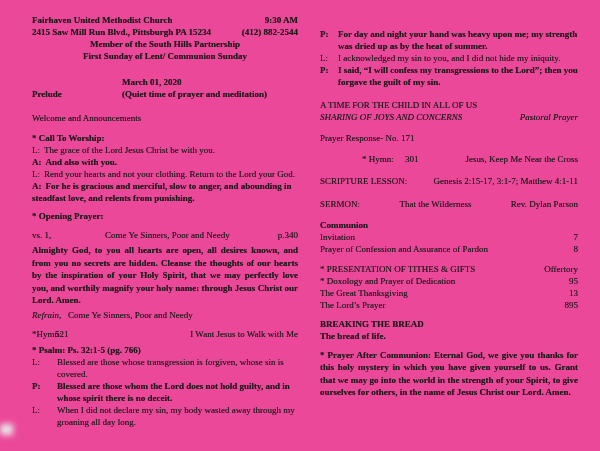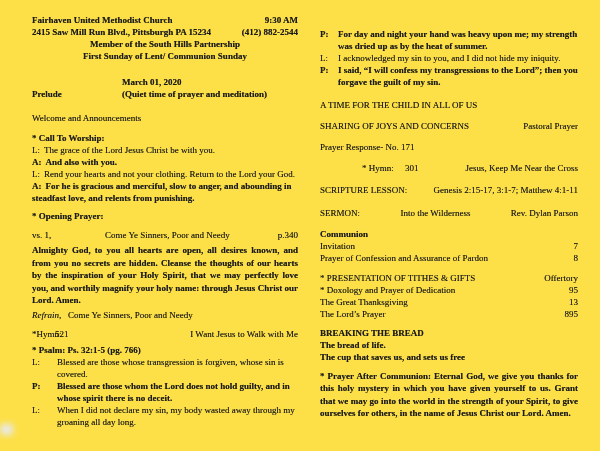--- a/index.html
+++ b/index.html
@@ -1,19 +1,19 @@
 <!DOCTYPE html>
 <html><head>
 <meta charset="utf-8">
 <style>
   html,body{margin:0;padding:0;background:#ffffff;}
   .page{
     position:relative;
     width:600px;height:451px;
-    background:#fde047;
+    background:#ec4899;
     font-family:"Liberation Serif","DejaVu Serif",serif;
     font-size:9px;line-height:12px;
     color:#1a1a1a;
     overflow:hidden;
     text-shadow:0 0 .4px rgba(20,20,20,.55);
   }
   .col{position:absolute;top:14px;}
   .col-left{left:32px;width:266px;}
   .col-right{left:320px;width:258px;}
   .b{font-weight:bold;}
@@ -40,21 +40,21 @@
   .hymn-label{width:23px;flex:none;}
   .hymn-title{margin-left:auto;}
   .psalm-head{margin-top:4px;}
   
   .sp-line{display:flex;}
   .sp-line .sp{width:25px;flex:none;}
   .col-right .sp-line .sp{width:18px;}
   .rt-psalms{margin-top:14px;}
   
   .child-time{margin-top:11px;}
-  .sharing{margin-top:9px;}
+  .sharing{font-style:italic;}
   .presponse{margin-top:9px;}
   .hymn301{display:flex;margin-top:9px;}
   .hymn301 .hlabel{width:43px;flex:none;margin-left:42px;}
   .scripture{margin-top:10px;}
   .sermon{margin-top:11px;}
   .communion-head{margin-top:9px;}
   .tithes{margin-top:8px;}
   .breaking{margin-top:7px;}
   .prayer-after{margin-top:7px;text-align:justify;line-height:12.3px;}
   .smudge{position:absolute;left:0;top:424px;width:13px;height:11px;background:#e9e9e7;filter:blur(3px);}
@@ -172,21 +172,21 @@
       <span class="hymn-title">Jesus, Keep Me Near the Cross</span>
     </div>
 
     <div class="row scripture">
       <span>SCRIPTURE LESSON:</span>
       <span>Genesis 2:15-17, 3:1-7; Matthew 4:1-11</span>
     </div>
 
     <div class="row sermon">
       <span>SERMON:</span>
-      <span>Into the Wilderness</span>
+      <span>That the Wilderness</span>
       <span>Rev. Dylan Parson</span>
     </div>
 
     <div class="communion-head b">Communion</div>
     <div class="row">
       <span>Invitation</span>
       <span>7</span>
     </div>
     <div class="row">
       <span>Prayer of Confession and Assurance of Pardon</span>
@@ -208,18 +208,17 @@
       </div>
       <div class="row">
         <span>The Lord’s Prayer</span>
         <span>895</span>
       </div>
     </div>
 
     <div class="breaking b">
       <div>BREAKING THE BREAD</div>
       <div>The bread of life.</div>
-      <div>The cup that saves us, and sets us free</div>
     </div>
 
     <div class="prayer-after b">* Prayer After Communion:  Eternal God, we give you thanks for this holy mystery in which you have given yourself to us.  Grant that we may go into the world in the strength of your Spirit, to give ourselves for others, in the name of Jesus Christ our Lord.  Amen.</div>
   </div>
 </div>
 
 </body></html>

